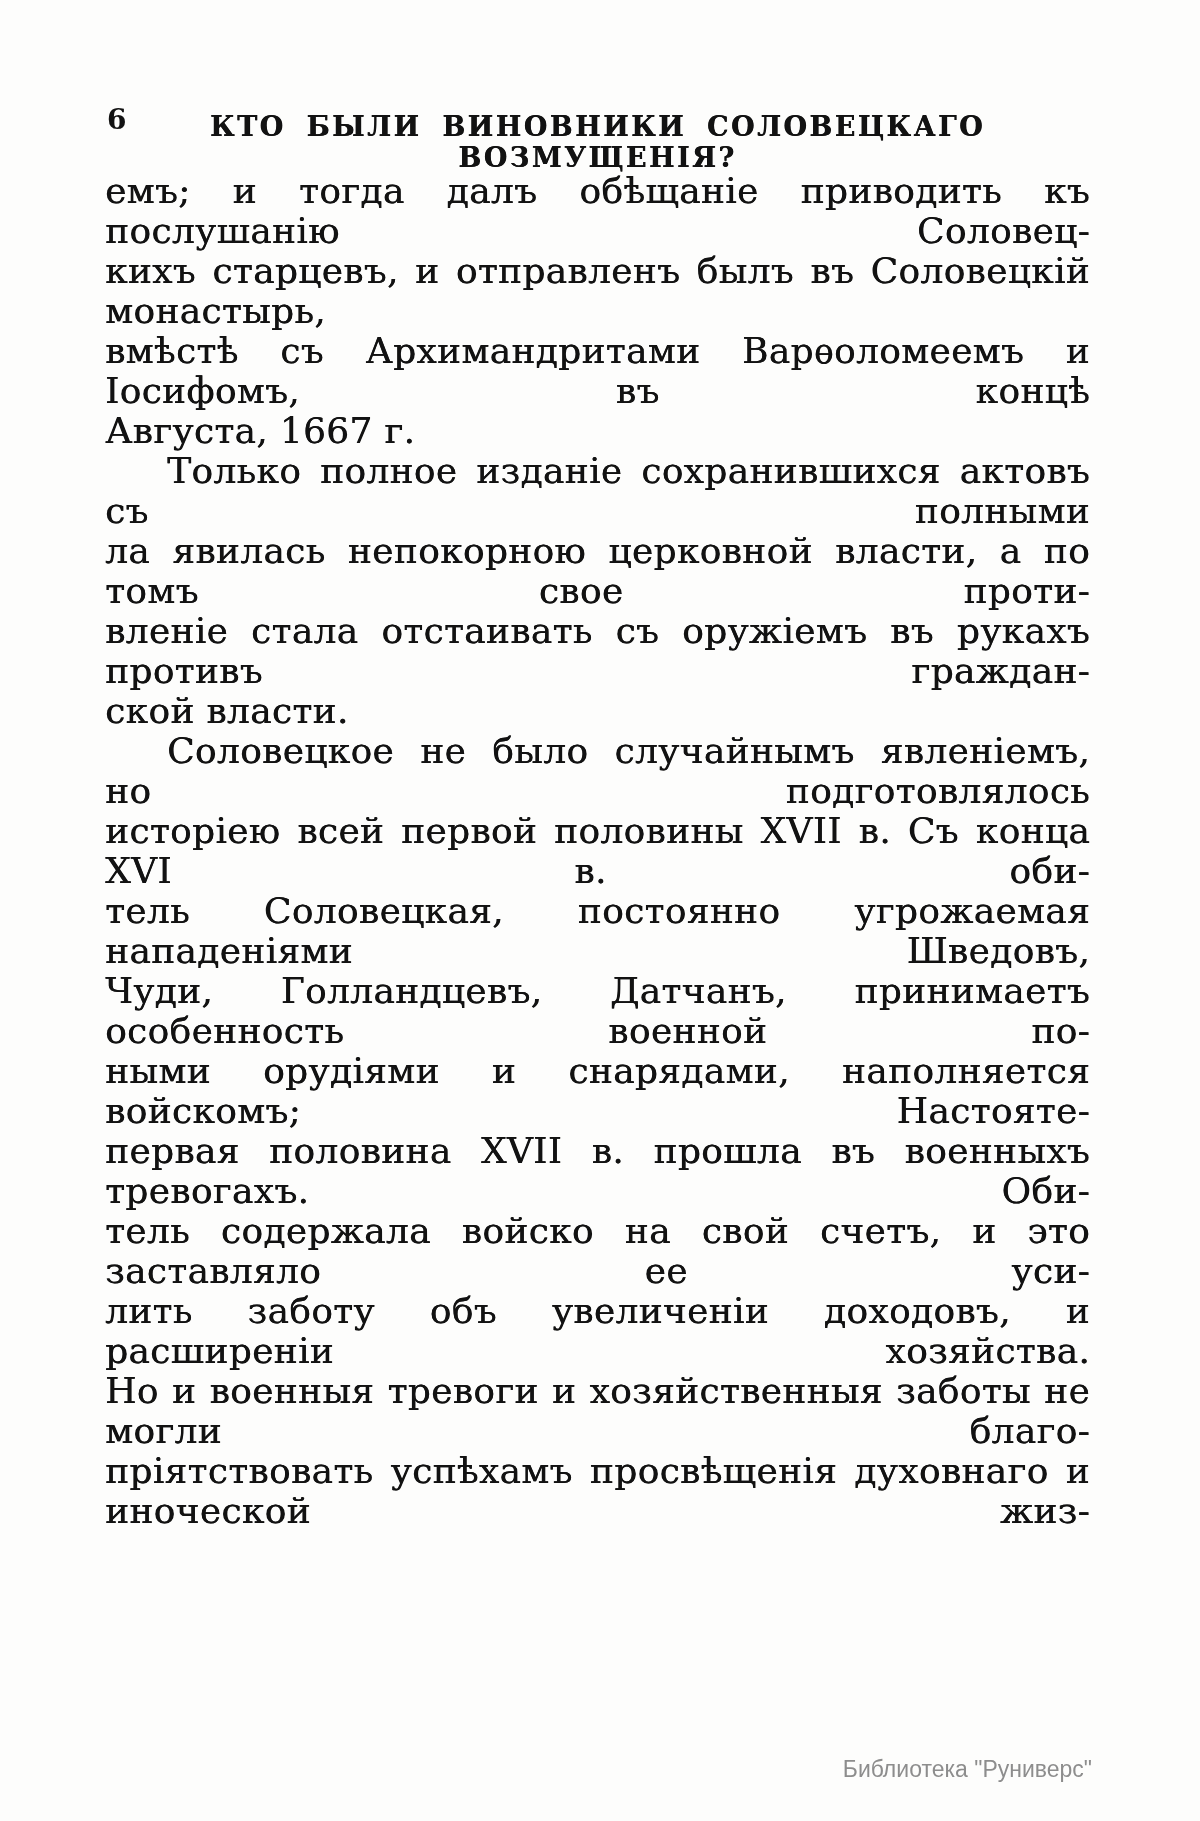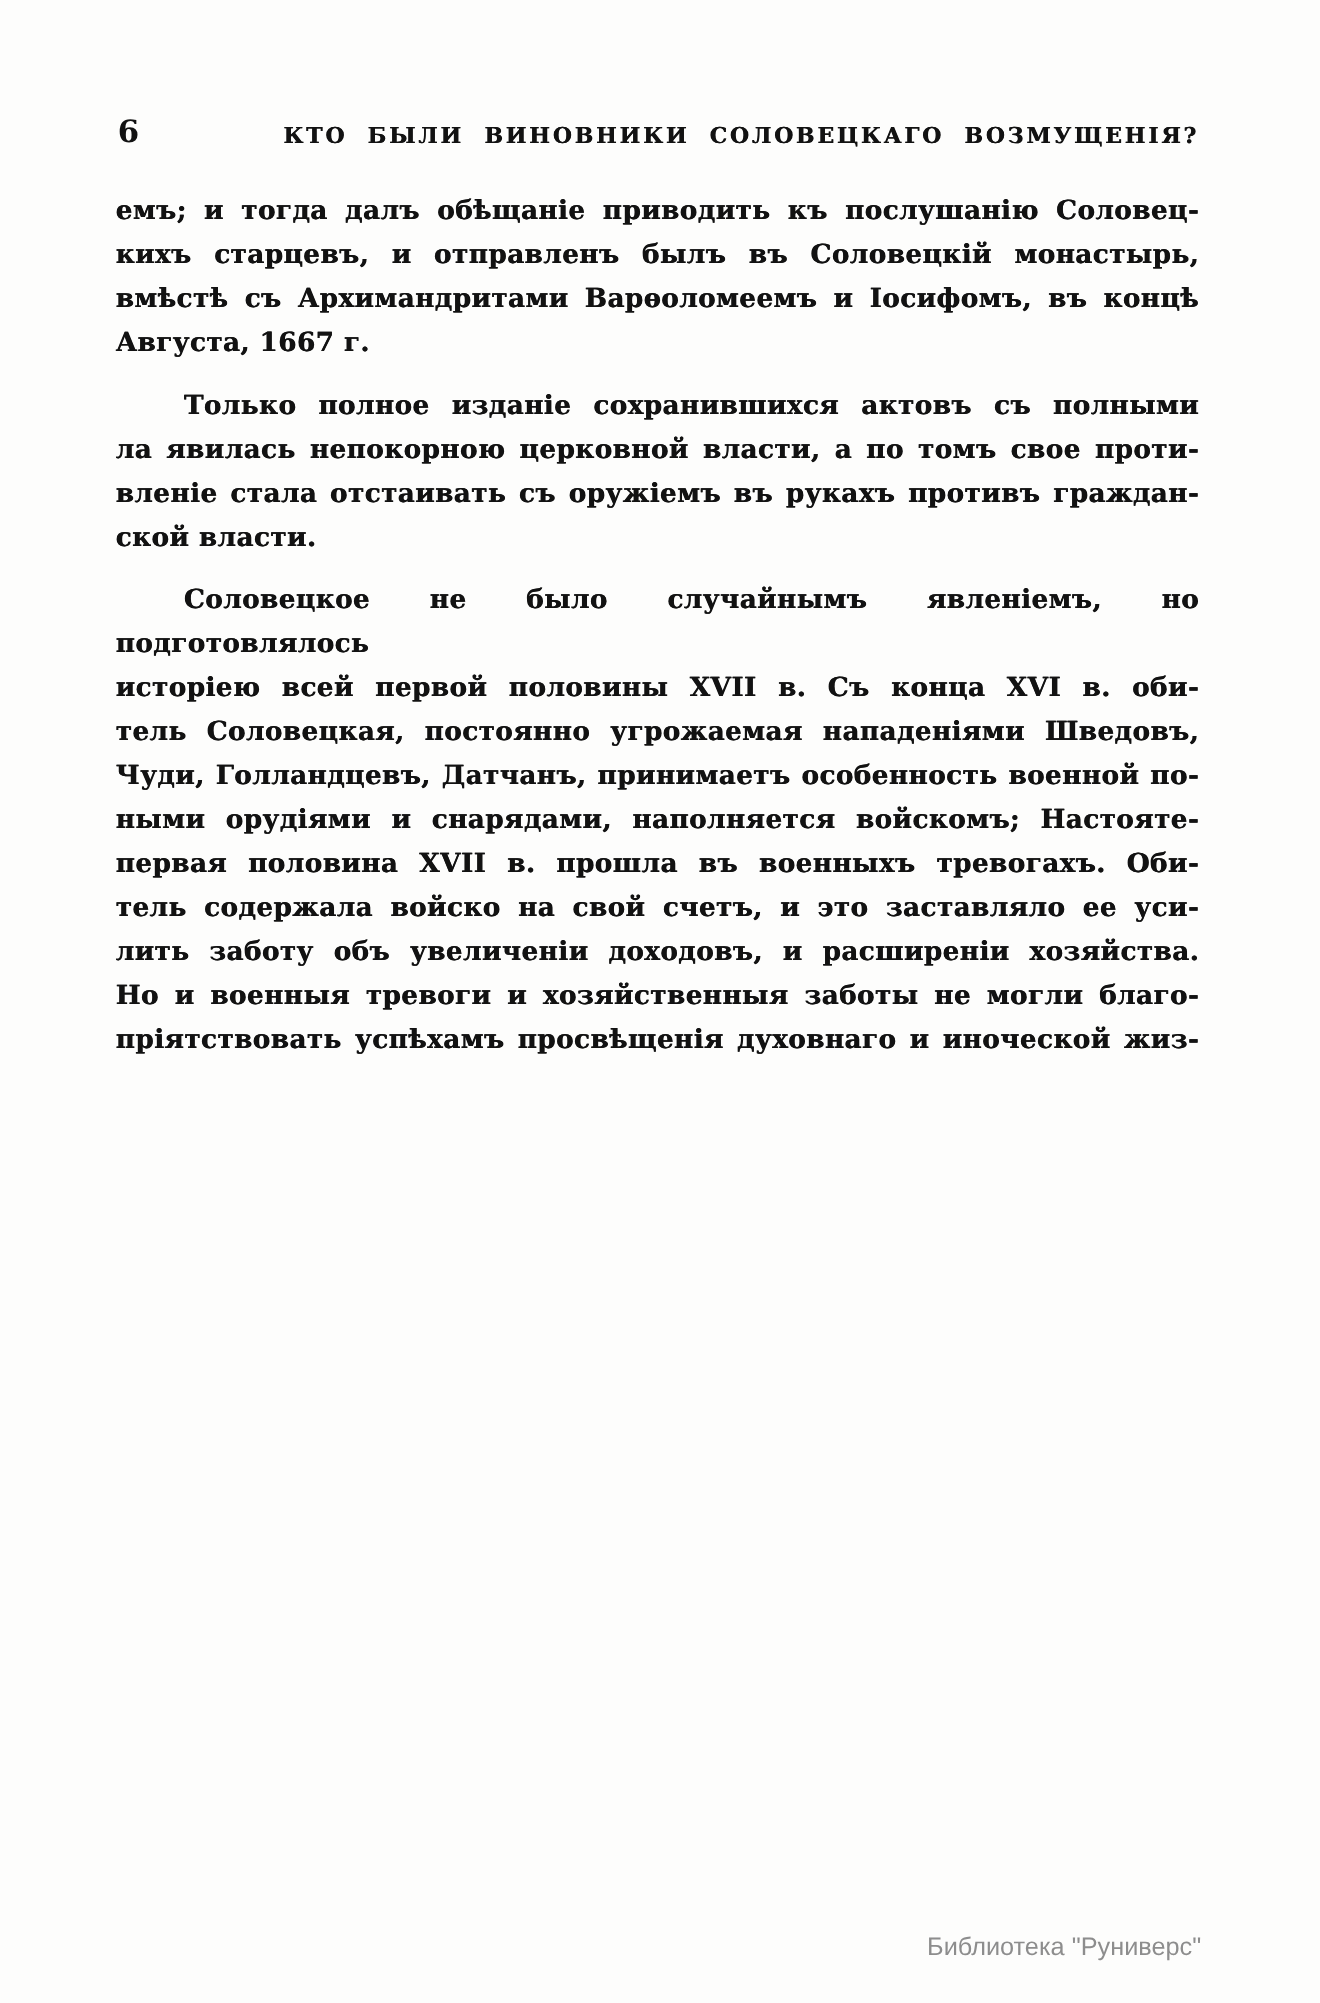--- a/index.html
+++ b/index.html
@@ -27,37 +27,36 @@
     height: 42px;
   }
   .page-number {
     position: absolute;
     left: 2px;
     top: 0;
     font-size: 28px;
     font-weight: 700;
   }
   .running-title {
-    text-align: right;
-    font-size: 20px;
+    text-align: center;
+    font-size: 27px;
     font-weight: 700;
     letter-spacing: 2.5px;
     word-spacing: 9px;
     padding-top: 8px;
     text-shadow: 0.4px 0 0 currentColor;
   }
   .body-text {
     margin-top: 26px;
   }
   .paragraph + .paragraph {
-    margin-top: 17px;
   }
   .line {
-    font-size: 24px;
-    font-weight: 700;
+    font-size: 36px;
+    font-weight: 400;
     line-height: 40px;
     letter-spacing: 0.3px;
     text-align: justify;
     text-align-last: justify;
     text-shadow: 0.4px 0 0 currentColor;
   }
   .line.line-last {
     text-align-last: left;
   }
   .paragraph.indented .line:first-child {

